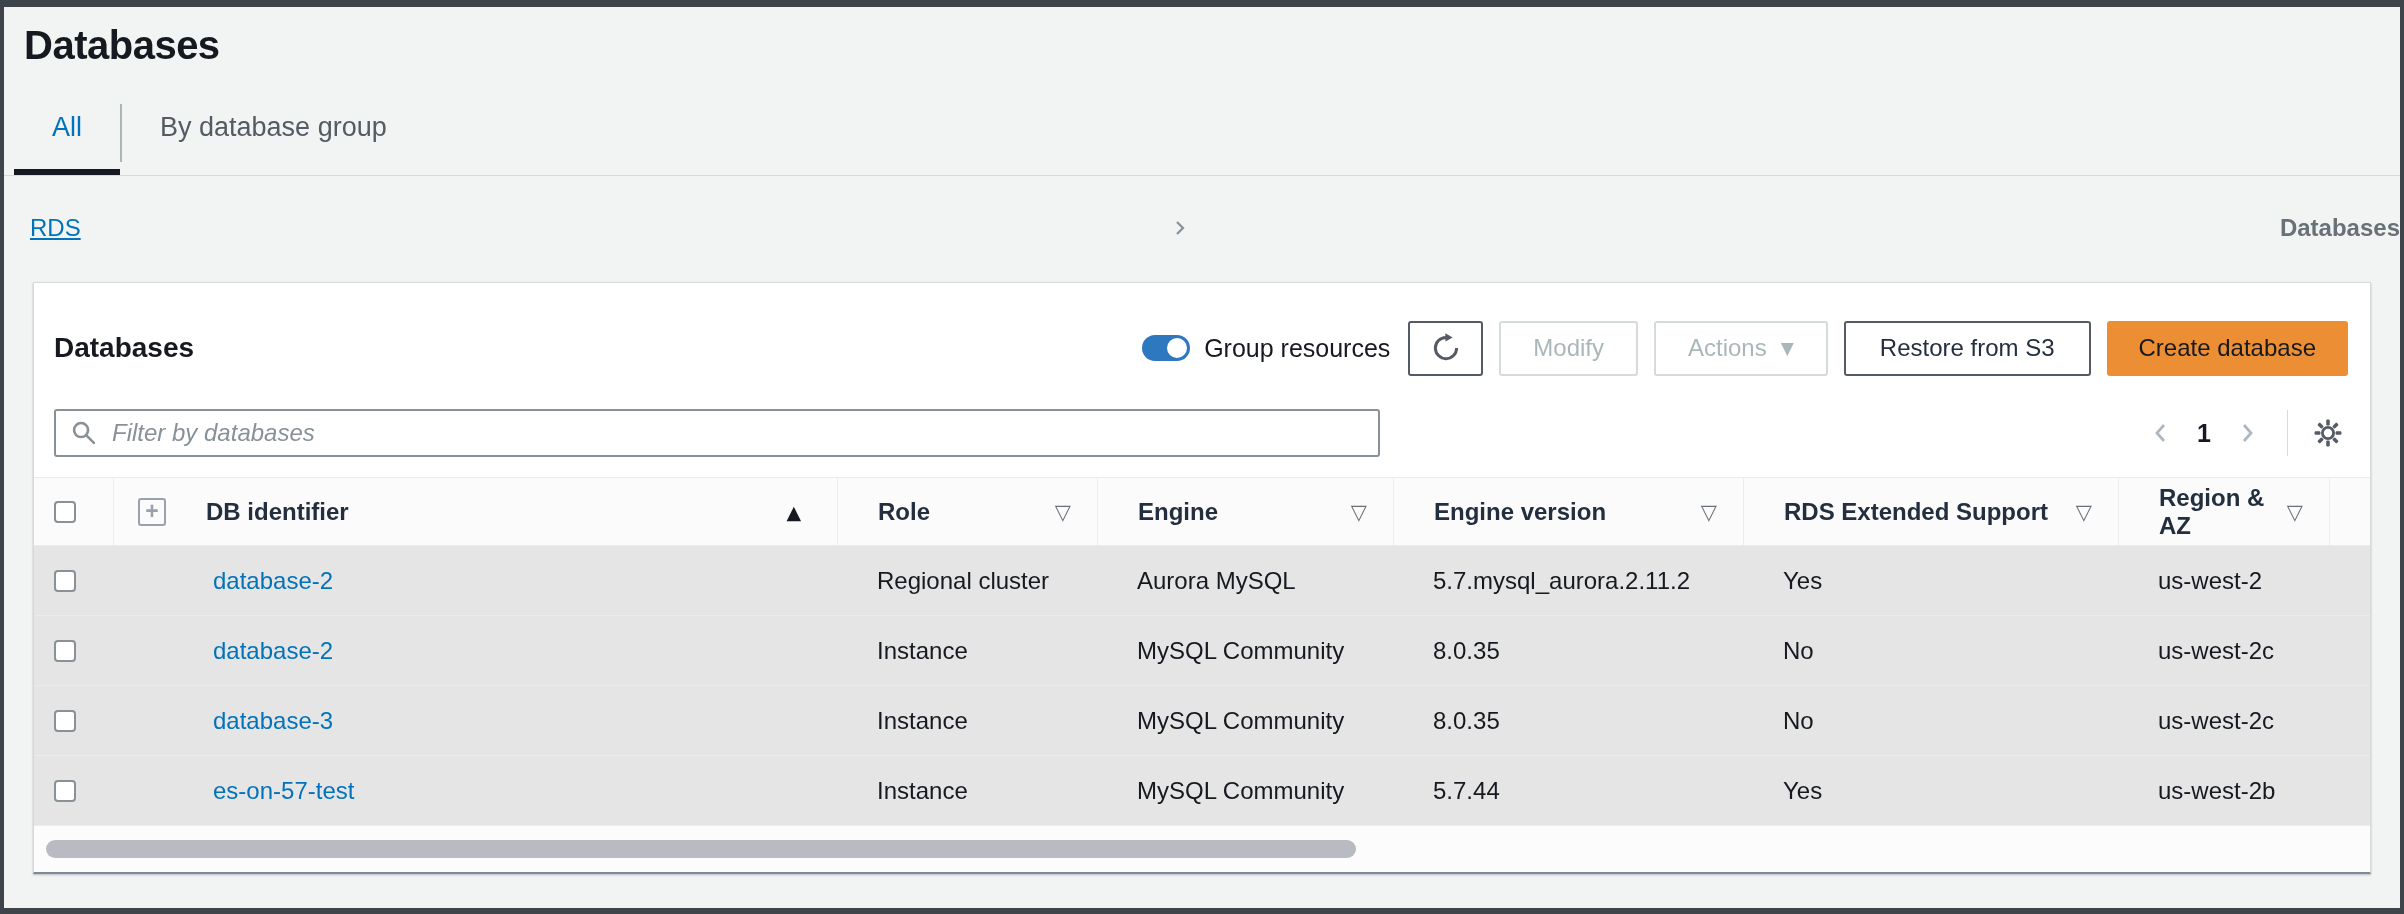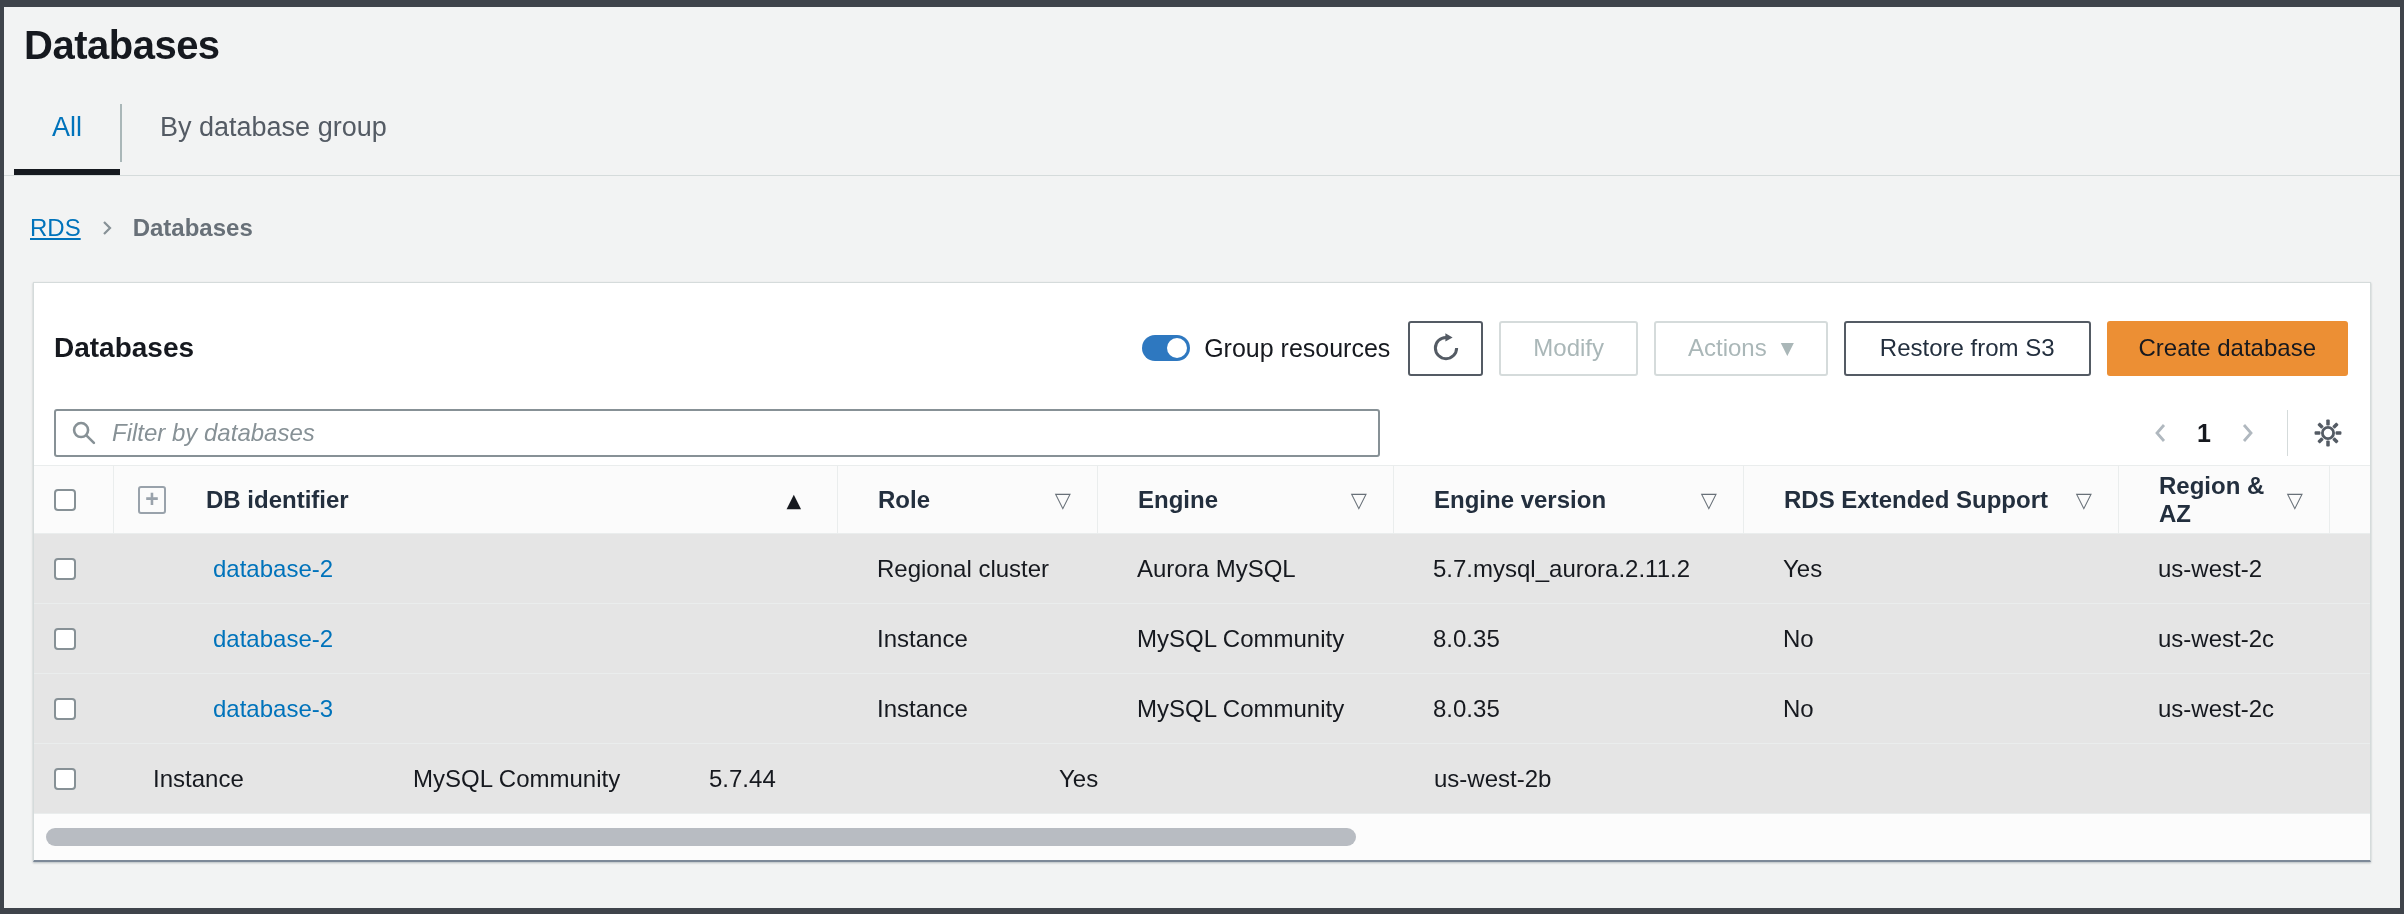--- a/index.html
+++ b/index.html
@@ -11,41 +11,41 @@
     font-family:"Liberation Sans",sans-serif;color:#16191f;
   }
   
   .page-title{margin:16px 0 0 20px;font-size:40px;font-weight:700;letter-spacing:-0.5px;color:#16191f;}
   .tabs{display:flex;align-items:flex-start;margin-top:30px;padding-left:10px;border-bottom:1px solid #d5dbdb;}
   .tab{font-size:27px;font-weight:400;padding:14px 38px 26px;border-bottom:6px solid transparent;cursor:pointer;}
   .tab.active{color:#0073bb;border-bottom-color:#16191f;}
   .tab.inactive{color:#545b64;}
   .tab-divider{width:2px;height:58px;background:#aab7b8;margin-top:6px;}
   
-  .breadcrumb{display:flex;align-items:center;gap:14px;margin:38px 0 0 26px;font-size:24px;}
+  .breadcrumb{display:flex;align-items:center;gap:14px;margin:38px 0 0 26px;font-size:24px;justify-content:space-between;}
   .breadcrumb a{color:#0073bb;text-decoration:underline;cursor:pointer;}
   .breadcrumb .current{color:#687078;font-weight:700;}
   
   .panel{margin:40px 29px 0;background:#fff;border:1px solid #d5dbdb;border-bottom:2px solid #7d8998;
          box-shadow:0 1px 2px rgba(0,28,36,.25);}
   .panel-header{display:flex;justify-content:space-between;align-items:center;padding:26px 22px 18px 20px;}
   .panel-title{font-size:28px;font-weight:700;color:#16191f;}
   .controls{display:flex;align-items:center;}
   .toggle{width:48px;height:26px;border-radius:13px;background:#2e78c0;position:relative;cursor:pointer;flex:none;}
   .toggle .knob{position:absolute;right:3px;top:3px;width:20px;height:20px;border-radius:50%;background:#fff;}
   .toggle-label{font-size:25px;color:#16191f;margin:0 18px 0 14px;white-space:nowrap;}
   .btn{height:55px;display:flex;align-items:center;justify-content:center;font-size:24px;font-weight:400;
        border-radius:3px;background:#fff;cursor:pointer;white-space:nowrap;margin-left:16px;}
   .btn-icon{width:75px;border:2px solid #545b64;margin-left:0;}
   .btn-disabled{border:2px solid #d5dbdb;color:#aab7b8;padding:0 32px;cursor:default;}
   .btn-disabled .caret{font-family:"DejaVu Sans",sans-serif;font-size:17px;color:#aab7b8;margin-left:14px;}
   .btn-secondary{border:2px solid #545b64;color:#232f3e;padding:0 34px;}
   .btn-primary{background:#ec8f34;border:none;color:#16191f;padding:0 32px;}
   
-  .filter-row{display:flex;justify-content:space-between;align-items:center;padding:4px 22px 8px 20px;}
+  .filter-row{display:flex;justify-content:space-between;align-items:center;padding:4px 22px 20px 20px;}
   .search-box{width:1326px;height:48px;border:2px solid #879196;border-radius:3px;background:#fff;
               display:flex;align-items:center;padding:0 14px;}
   .search-box input{border:none;outline:none;flex:1;font-size:24px;margin-left:12px;
                     font-family:"Liberation Sans",sans-serif;color:#16191f;background:transparent;}
   .search-box input::placeholder{font-style:italic;color:#879196;}
   .pager{display:flex;align-items:center;}
   .page-btn{width:40px;height:44px;display:flex;align-items:center;justify-content:center;cursor:pointer;background:none;border:none;}
   .page-num{font-size:25px;font-weight:700;color:#16191f;margin:0 16px;}
   .pager-divider{width:1px;height:46px;background:#d5dbdb;margin:0 20px;}
   
@@ -245,20 +245,23 @@
           <div class="td col-engine">MySQL Community</div>
           <div class="td col-version">8.0.35</div>
           <div class="td col-ext">No</div>
           <div class="td col-region">us-west-2c</div>
         </div>
 
         <div class="tr">
           <div class="td col-check">
             <div class="checkbox"></div>
           </div>
+          <div class="td col-id">
+            <a>es-on-57-test</a>
+          </div>
           <div class="td col-role">Instance</div>
           <div class="td col-engine">MySQL Community</div>
           <div class="td col-version">5.7.44</div>
           <div class="td col-ext">Yes</div>
           <div class="td col-region">us-west-2b</div>
         </div>
       </div>
 
     </div>
 

